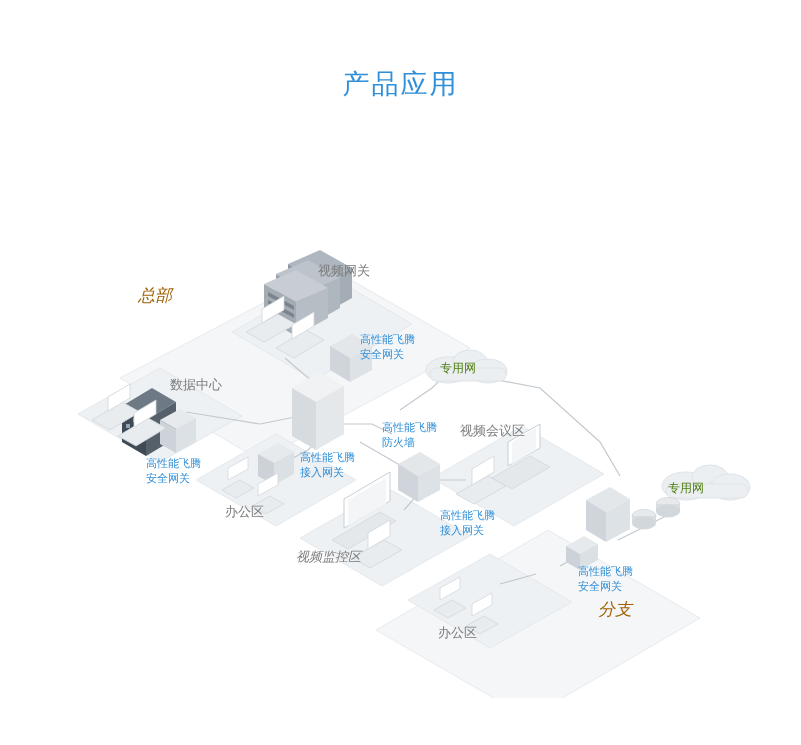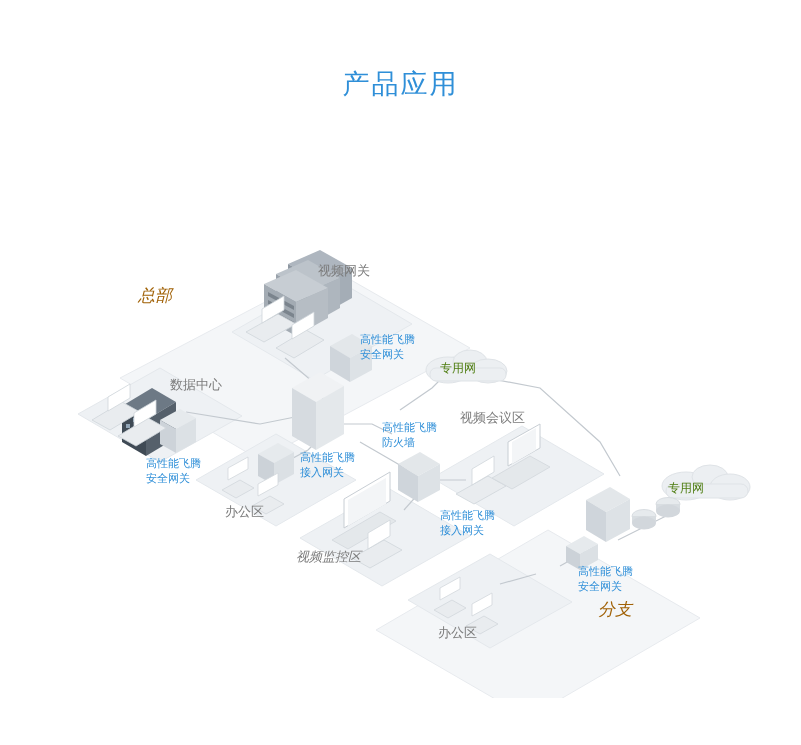--- a/index.html
+++ b/index.html
@@ -333,21 +333,21 @@
         </g>
       </g>
 
     </svg>
 
     <span class="lbl zone-title" style="left:138px; top:56px;">总部</span>
     <span class="lbl zone-sub" style="left:318px; top:34px;">视频网关</span>
     <span class="lbl zone-sub" style="left:170px; top:148px;text-align:center;">数据中心</span>
     <span class="lbl zone-sub" style="left:225px; top:275px;">办公区</span>
     <span class="lbl zone-sub" style="left:296px; top:320px;font-style:italic;">视频监控区</span>
-    <span class="lbl zone-sub" style="left:460px; top:181px;">视频会议区</span>
+    <span class="lbl zone-sub" style="left:460px; top:194px;">视频会议区</span>
     <span class="lbl zone-title" style="left:598px; top:370px;">分支</span>
     <span class="lbl zone-sub" style="left:438px; top:396px;">办公区</span>
 
     <span class="lbl cloud-lbl" style="left:440px; top:132px;">专用网</span>
     <span class="lbl cloud-lbl" style="left:668px; top:252px;">专用网</span>
 
     <div class="lbl dev-lbl" style="left:360px; top:104px;">
       <div>高性能飞腾</div>
       <div>安全网关</div>
     </div>

